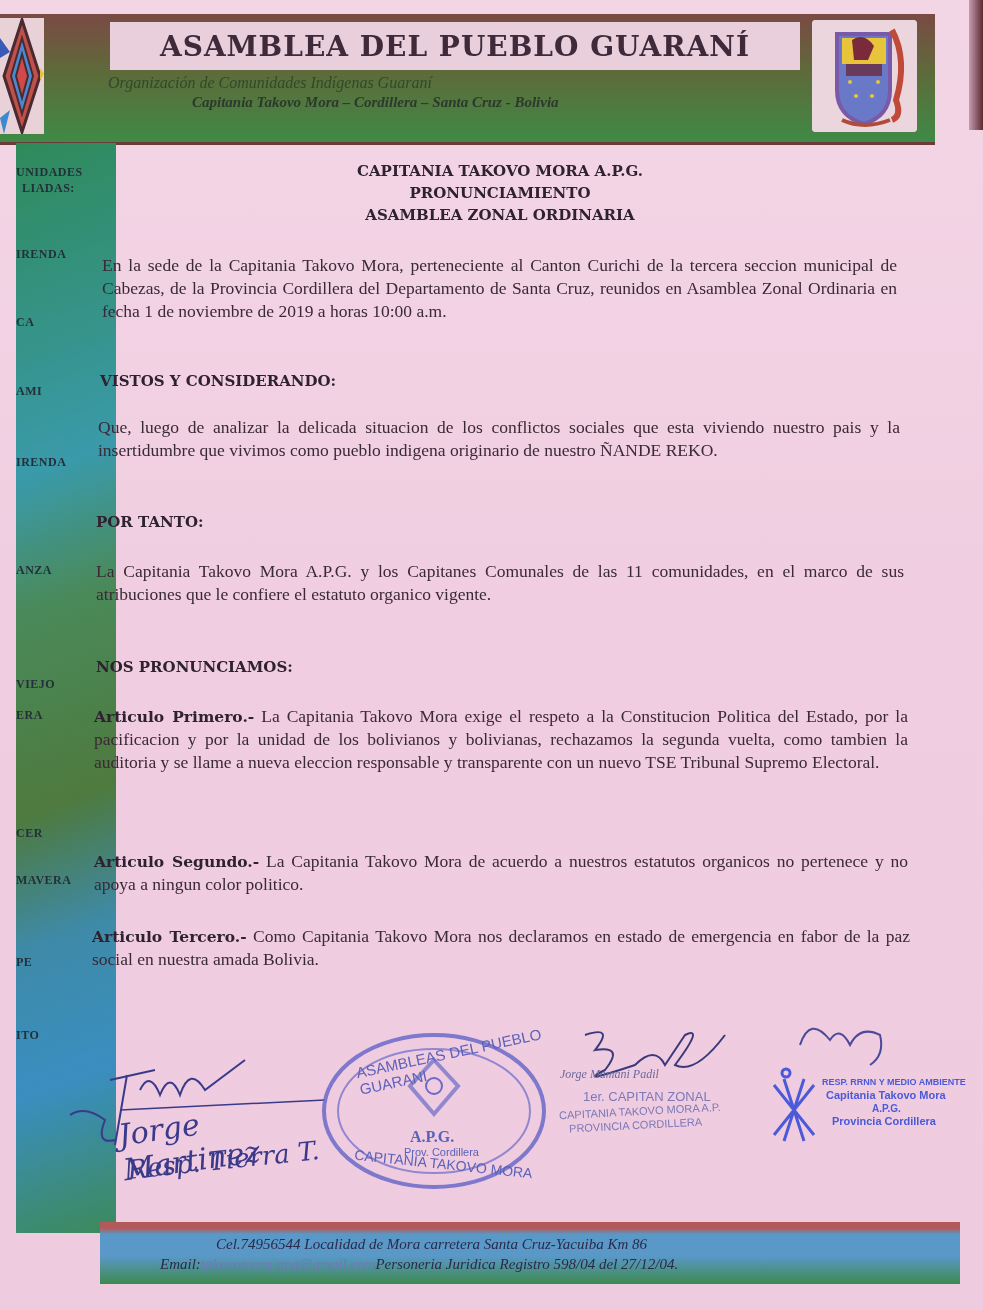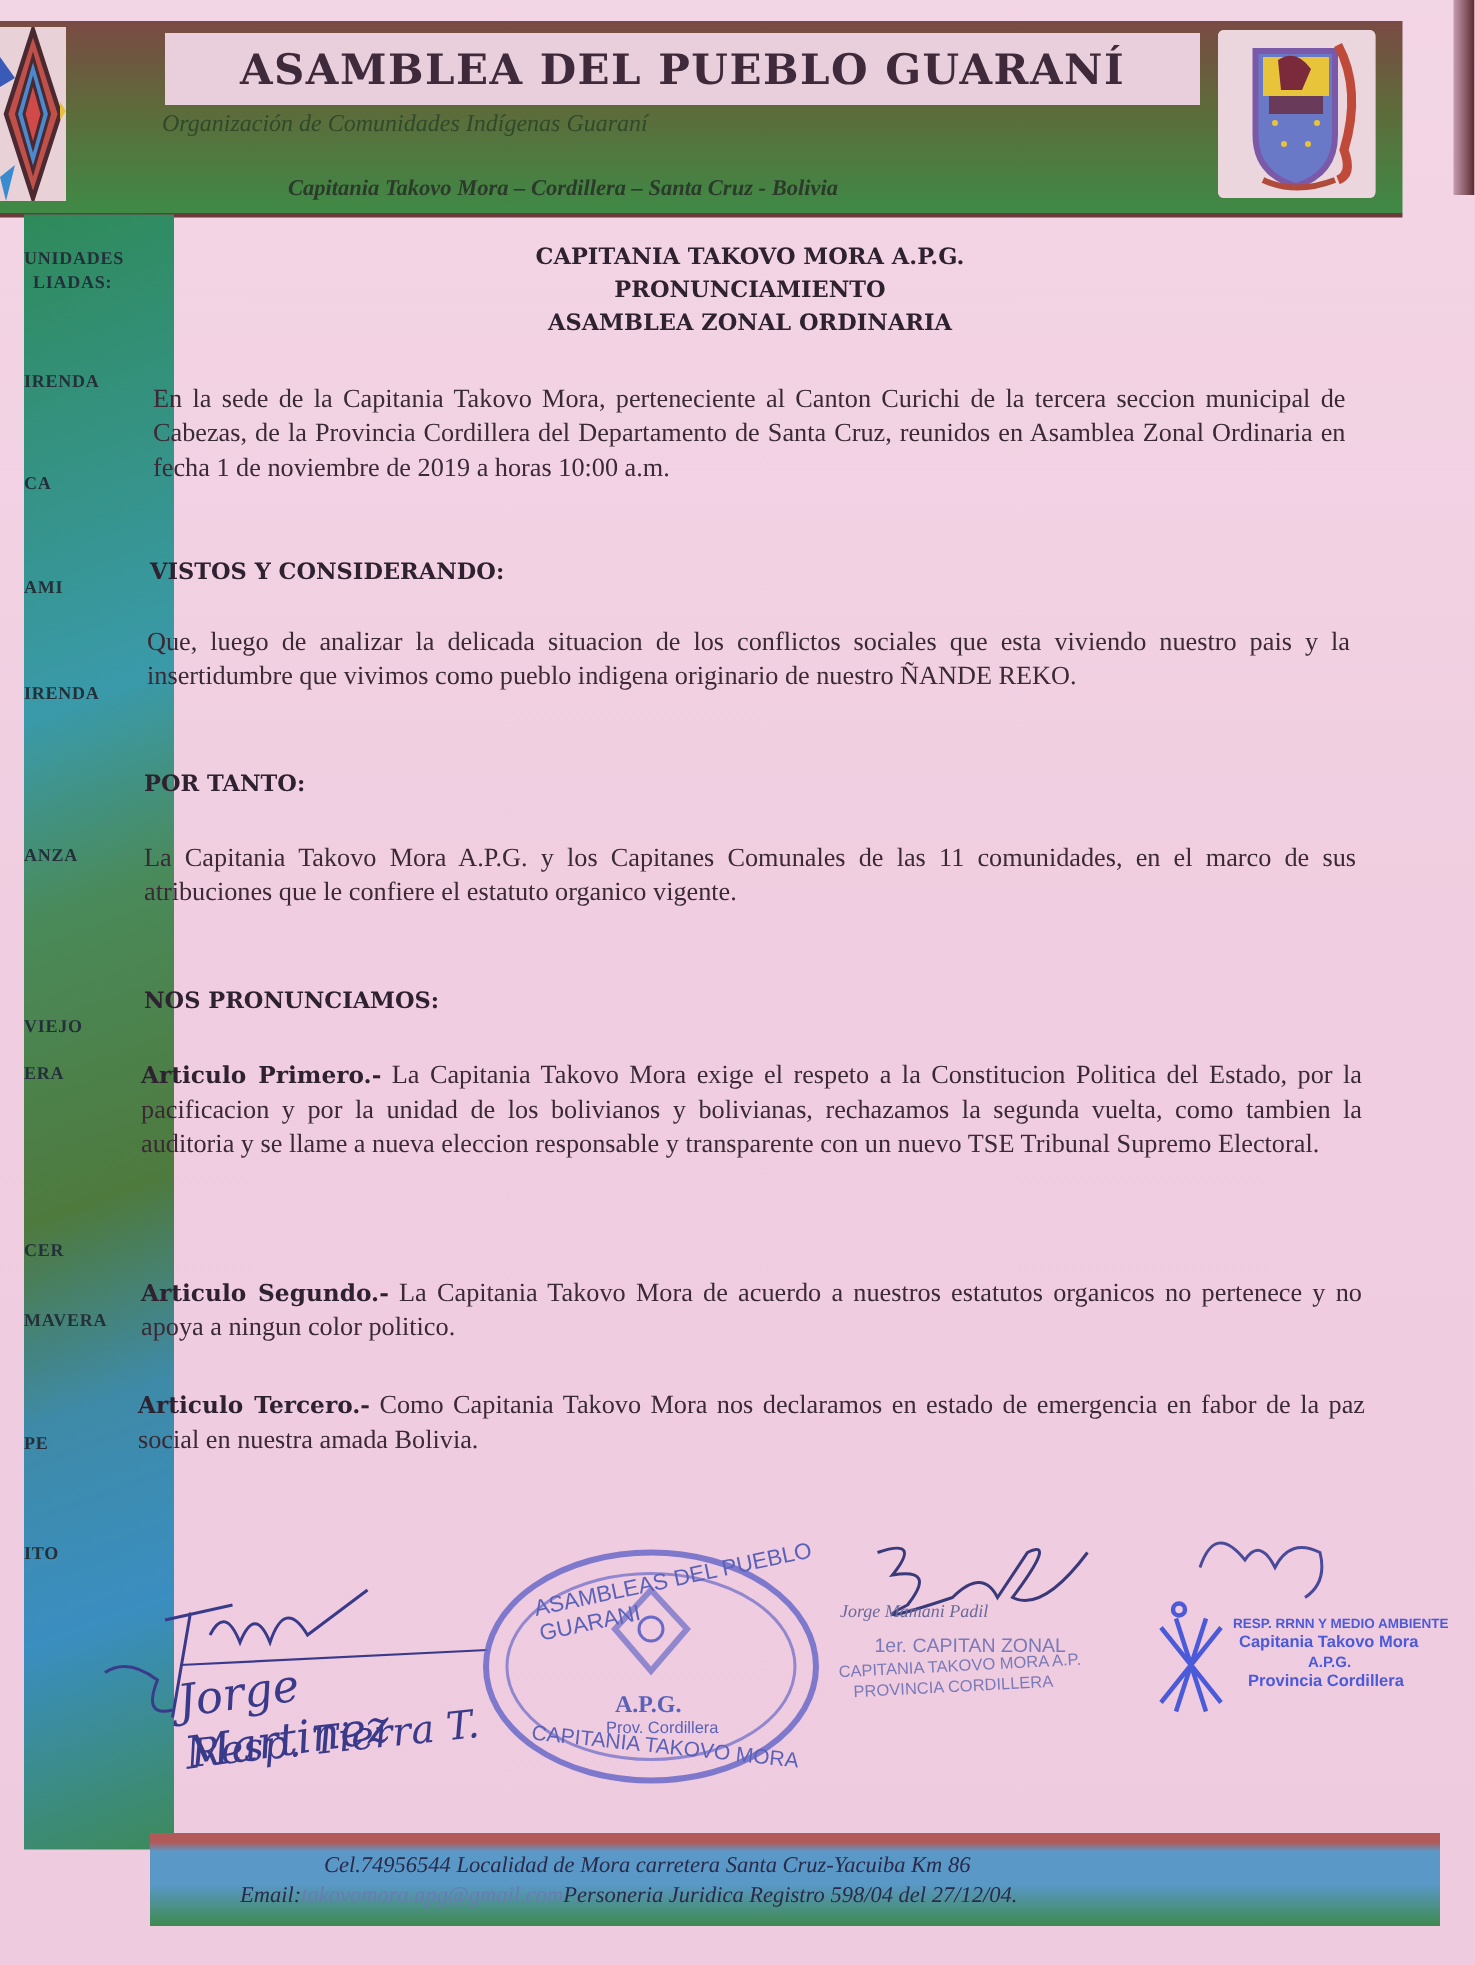--- a/index.html
+++ b/index.html
@@ -5,21 +5,21 @@
   html,body{margin:0;padding:0;}
   body{width:983px;height:1310px;position:relative;overflow:hidden;background:#f1cfe0;font-family:"Liberation Serif",serif;color:#3a2a35;}
   .page{position:absolute;left:0;top:0;width:983px;height:1310px;background:linear-gradient(180deg,#f3d6e6 0%,#f0cde0 50%,#efcbe0 100%);}
   .right-edge{position:absolute;right:0;top:0;width:14px;height:130px;background:linear-gradient(90deg,#c79bb0,#5a2a30);}
   
   .header{position:absolute;left:0;top:14px;width:935px;height:128px;background:linear-gradient(180deg,#7a4a44 0%,#5e6a3a 45%,#3f8a46 100%);border-bottom:3px solid #6b3a3a;}
   .logo-left{position:absolute;left:0;top:4px;width:44px;height:116px;}
   .title-box{position:absolute;left:110px;top:8px;width:690px;height:48px;background:#e9cfdc;display:flex;align-items:center;justify-content:center;}
   .title{font-family:"DejaVu Serif",serif;font-weight:bold;font-size:28px;letter-spacing:1px;color:#3e2a3a;}
   .sub1{position:absolute;left:108px;top:60px;font-style:italic;font-size:16px;color:#2e4a2a;}
-  .sub2{position:absolute;left:192px;top:80px;font-style:italic;font-weight:bold;font-size:15px;color:#2b3a2a;margin-top:24px;}
+  .sub2{position:absolute;left:192px;top:80px;font-style:italic;font-weight:bold;font-size:15px;color:#2b3a2a;}
   .emblem{position:absolute;left:812px;top:6px;width:105px;height:112px;background:#e9d9dc;border-radius:4px;}
   
   .sidebar{position:absolute;left:16px;top:143px;width:100px;height:1090px;background:linear-gradient(160deg,#2f8a5a 0%,#3a9aaa 30%,#4a8a5a 42%,#4e7a3e 60%,#3e8aa8 72%,#3a8ec0 85%,#3d8a5a 100%);}
   .sidebar .item{position:absolute;left:0;font-weight:bold;font-size:12px;color:#23303a;letter-spacing:0.5px;}
   
   .content{position:absolute;left:90px;top:150px;width:825px;}
   .heading{text-align:center;font-family:"DejaVu Serif",serif;font-weight:bold;font-size:15px;line-height:22px;color:#2e2230;}
   p{margin:0;font-size:17.5px;line-height:23px;text-align:justify;color:#3a2a35;}
   .sec{position:absolute;font-weight:bold;font-family:"DejaVu Serif",serif;font-size:15px;color:#2e2230;}
   .blk{position:absolute;}

